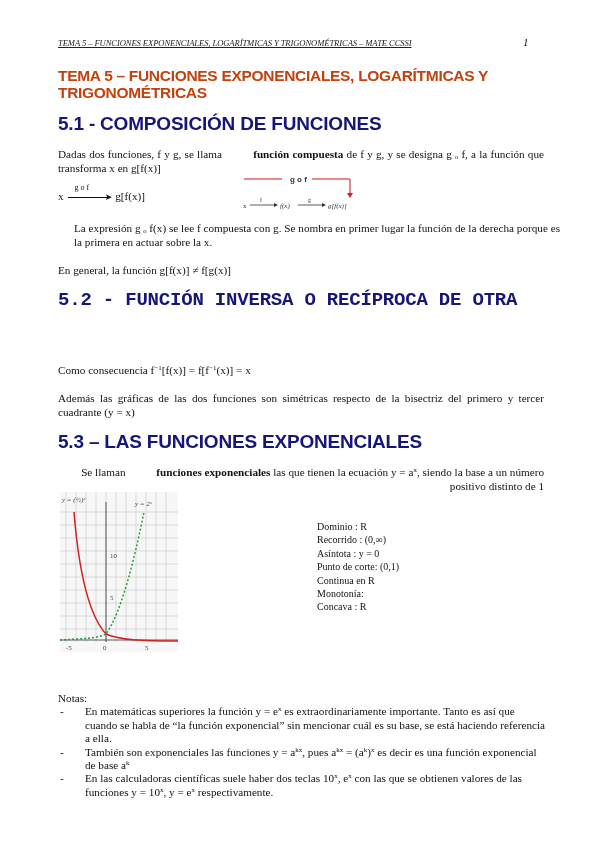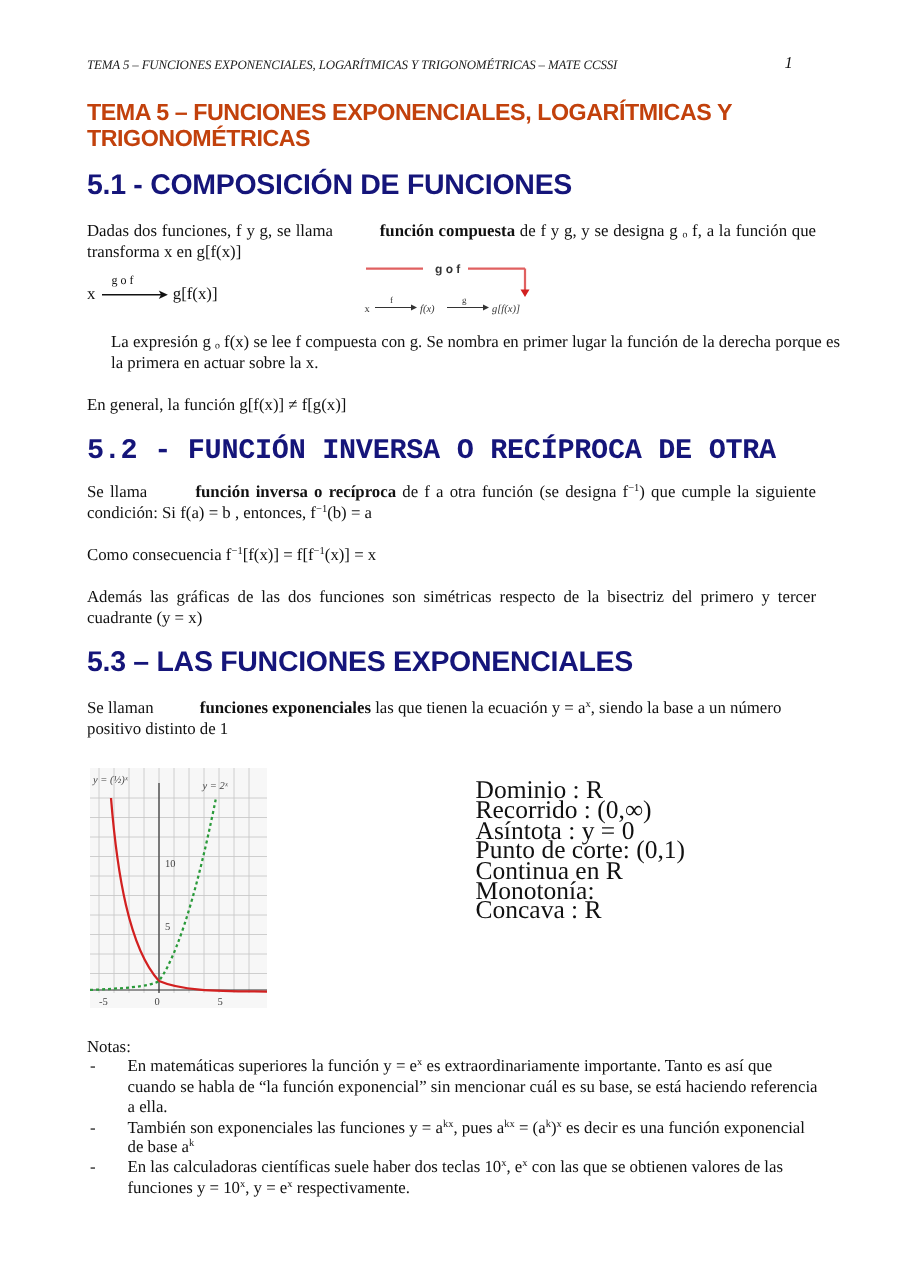--- a/index.html
+++ b/index.html
@@ -1,34 +1,34 @@
 <!DOCTYPE html>
 <html><head>
 <meta charset="utf-8">
 <style>
   html, body { margin: 0; padding: 0; background: #ffffff; }
   body { width: 600px; height: 848px; position: relative; overflow: hidden;
          font-family: "Liberation Serif", serif; color: #111; }
   .page { position: absolute; left: 0; top: 0; width: 600px; height: 848px; }
   .abs { position: absolute; }
-  .running-head { left: 58px; top: 38px; font-size: 8.6px; font-style: italic; letter-spacing: -0.1px; color: #222; }
+  .running-head { left: 58px; top: 38px; font-size: 8.6px; font-style: italic; letter-spacing: -0.1px; color: #222; text-decoration: underline; }
   .page-num { left: 523px; top: 36px; font-size: 11px; font-style: italic; }
   .h1 { left: 58px; top: 67px; width: 500px; font-family: "Liberation Sans", sans-serif; font-weight: bold;
         font-size: 15.5px; line-height: 17px; color: #c2410c; letter-spacing: -0.3px; }
   .h2 { font-family: "Liberation Sans", sans-serif; font-weight: bold; font-size: 19px; color: #15157a; letter-spacing: -0.2px; left: 58px; }
   .p { left: 58px; width: 486px; font-size: 11.2px; line-height: 13.5px; text-align: justify; }
   .p b { font-weight: bold; margin-left: 28px; }
   sup { font-size: 7px; vertical-align: 4px; line-height: 0; }
   .comp-arrow { display: inline-block; position: relative; width: 46px; height: 10px; vertical-align: middle; }
   .comp-arrow .lbl { position: absolute; top: -9px; left: 8px; font-size: 8px; }
   .comp-arrow .line { position: absolute; top: 5px; left: 2px; width: 40px; height: 1px; background: #111; }
   .comp-arrow .head { position: absolute; top: 1px; right: 0px; font-size: 9px; line-height: 9px; }
   .diagram { left: 240px; top: 170px; width: 130px; height: 44px; }
-  .graph { left: 60px; top: 512px; width: 118px; height: 160px; background: #f7f7f7; }
-  .props { left: 317px; top: 520px; font-size: 17px; line-height: 13.4px; }
+  .graph { left: 60px; top: 492px; width: 118px; height: 160px; background: #f7f7f7; }
+  .props { left: 317px; top: 520px; font-size: 10px; line-height: 13.4px; }
   .props .indent { padding-left: 12px; }
   .notes { left: 58px; top: 692px; width: 490px; font-size: 11.2px; line-height: 13.4px; }
   .note-item { display: flex; }
   .note-dash { width: 25px; flex: none; padding-left: 2px; }
   .note-text { flex: 1; }
 </style>
 </head>
 <body>
 
 <div class="page">
@@ -70,33 +70,30 @@
       <text x="68" y="32" font-size="6" fill="#333">g</text>
       <text x="88" y="38" font-size="7" fill="#333" font-style="italic">g[f(x)]</text>
     </svg>
   </div>
 
   <div class="abs p" style="top:222px;margin-left:16px;">La expresión g ₒ f(x) se lee f compuesta con g. Se nombra en primer lugar la función de la derecha porque es la primera en actuar sobre la x.</div>
   <div class="abs p" style="top:264px;">En general, la función g[f(x)] ≠ f[g(x)]</div>
 
   <div class="abs h2" style="top:289px;font-family:Liberation Mono, monospace;">5.2 - FUNCIÓN INVERSA O RECÍPROCA DE OTRA</div>
 
-  <div class="abs p" style="top:322px;">
-    <span>Se llama </span><b>función inversa o recíproca</b><span> de f a otra función (se designa f</span><sup>−1</sup><span>) que cumple la siguiente condición: Si f(a) = b , entonces, f</span><sup>−1</sup><span>(b) = a</span>
-  </div>
 
   <div class="abs p" style="top:364px;">
     <span>Como consecuencia f</span><sup>−1</sup><span>[f(x)] = f[f</span><sup>−1</sup><span>(x)] = x</span>
   </div>
 
   <div class="abs p" style="top:392px;">Además las gráficas de las dos funciones son simétricas respecto de la bisectriz del primero y tercer cuadrante (y = x)</div>
 
   <div class="abs h2" style="top:431px;">5.3 – LAS FUNCIONES EXPONENCIALES</div>
 
-  <div class="abs p" style="top:466px; text-align:left;">
+  <div class="abs p" style="top:466px; text-align:right;">
     <span>Se llaman </span><b>funciones exponenciales</b><span> las que tienen la ecuación y = a</span><sup>x</sup><span>, siendo la base a un número positivo distinto de 1</span>
   </div>
 
   <div class="abs graph">
     <svg width="118" height="160" viewBox="0 0 118 160">
       <g stroke="#c8c8c8" stroke-width="0.6">
         <line x1="6" y1="0" x2="6" y2="150"></line>
           <line x1="16" y1="0" x2="16" y2="150"></line>
           <line x1="26" y1="0" x2="26" y2="150"></line>
         <line x1="36" y1="0" x2="36" y2="150"></line>

